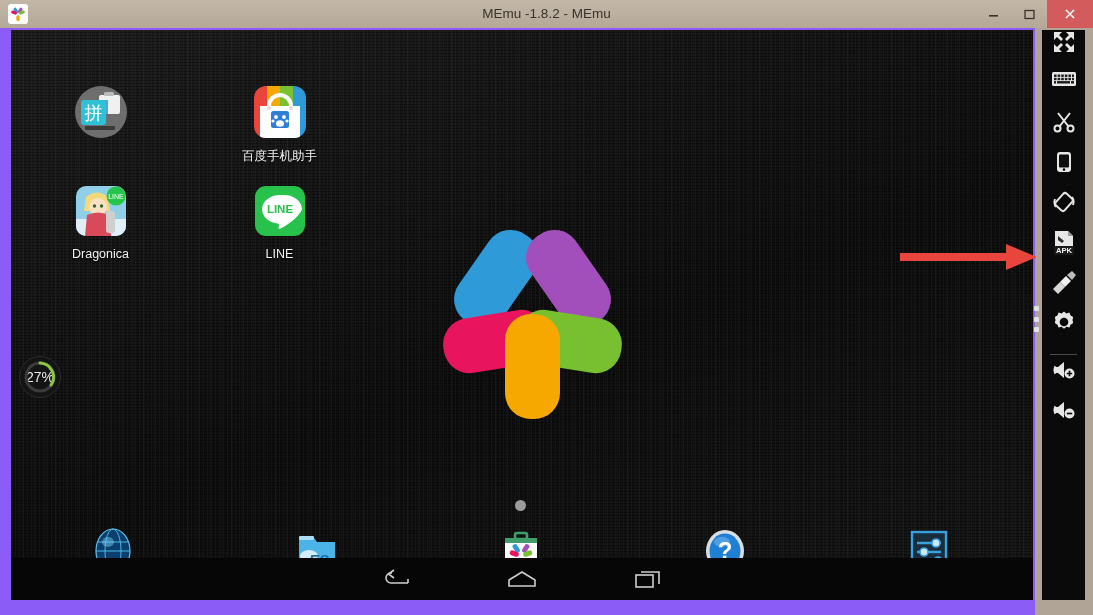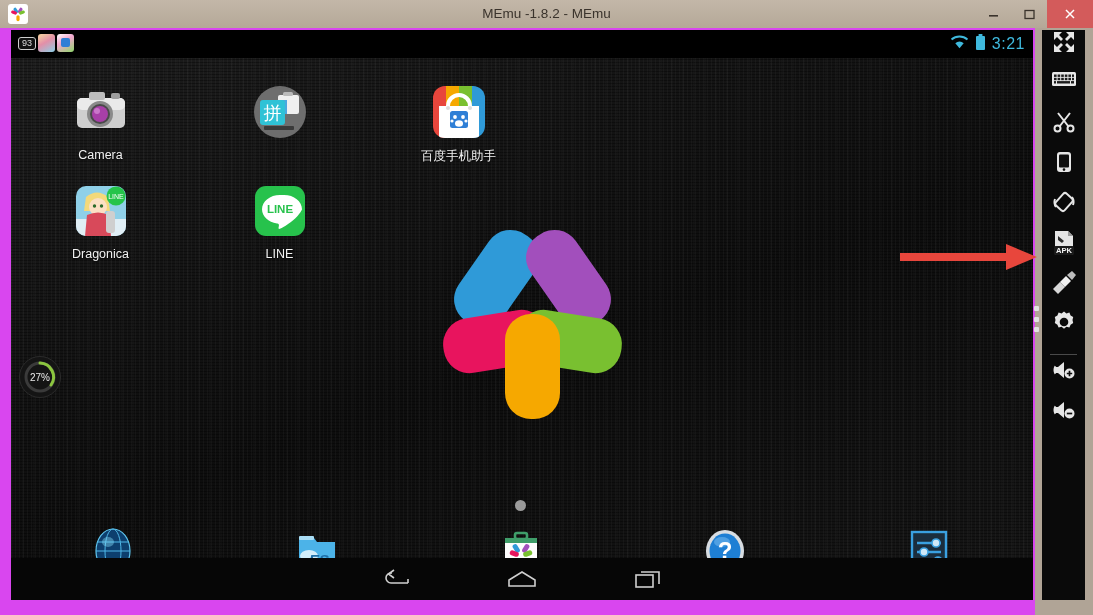--- a/index.html
+++ b/index.html
@@ -1,18 +1,18 @@
 <!DOCTYPE html>
 <html><head>
 <meta charset="utf-8">
 <style>
   html,body{margin:0;padding:0;background:#b0a496;}
   body{width:1093px;height:615px;overflow:hidden;font-family:"Liberation Sans",sans-serif;}
 
-  #app{position:relative;width:1035px;height:615px;background:#d946ef;}
+  #app{position:relative;width:1035px;height:615px;background:#8b5cf6;}
 
   
   .titlebar{position:absolute;left:0;top:0;width:1093px;height:28px;
     background:linear-gradient(#c3b7a8,#b5a898);display:flex;align-items:center;}
   .tb-icon{position:absolute;left:8px;top:4px;width:20px;height:20px;background:#fff;
     border-radius:3px;display:flex;align-items:center;justify-content:center;}
   .tb-title{position:absolute;left:0;top:0;width:1093px;height:28px;line-height:28px;
     text-align:center;font-size:13.5px;color:#3a332c;}
   .wbtns{position:absolute;right:0;top:0;height:28px;display:flex;}
   .wbtn{width:36px;height:28px;display:flex;align-items:center;justify-content:center;
@@ -39,21 +39,21 @@
   .ni2{background:linear-gradient(150deg,#fff,#f2a7cf 40%,#8fd66a);position:relative;}
   .ni2:after{content:"";position:absolute;left:4px;top:4px;width:9px;height:9px;
     background:#2f7fd6;border-radius:2px;}
   .sb-right{position:absolute;right:8px;top:0;height:28px;display:flex;align-items:center;gap:6px;}
   .clock{color:#3fb9dd;font-size:16px;letter-spacing:.5px;}
 
   
   .cpu{position:absolute;left:8px;top:326px;width:40px;height:40px;border-radius:50%;
     background:#141414;border:1px solid #2b2b2b;display:flex;align-items:center;
     justify-content:center;z-index:6;}
-  .cpu span{color:#e9e9e9;font-size:10px;}
+  .cpu span{color:#e9e9e9;font-size:14px;}
 
   
   .grid{position:absolute;left:0;top:36px;width:1022px;z-index:4;}
   .row{display:flex;}
   .cell{width:179px;display:flex;flex-direction:column;align-items:center;padding-top:18px;}
   .icon{width:56px;height:56px;position:relative;}
   .lbl{margin-top:8px;color:#f2f2f2;font-size:12.5px;text-shadow:0 1px 2px #000;}
 
   
   .logo{position:absolute;left:426px;top:196px;width:190px;height:196px;z-index:3;}
@@ -114,42 +114,20 @@
         <svg width="12" height="12" viewBox="0 0 12 12">
             <path d="M2 2 L10 10 M10 2 L2 10" stroke="#fff" stroke-width="1.5"></path>
           </svg>
       </div>
     </div>
   </div>
 
   <div class="screen">
     <div class="wall"></div>
 
-    <div class="statusbar">
-      <div class="notif">
-        <span class="nbadge">93</span>
-        <span class="nico ni1"></span>
-        <span class="nico ni2"></span>
-      </div>
-      <div class="sb-right">
-        <span>
-          <svg width="19" height="15" viewBox="0 0 20 15">
-            <path d="M10 13.6 L5.6 8.2 a6.6 6.6 0 0 1 8.8 0 Z" fill="#3fb9dd"></path>
-            <path d="M1.6 4.4 a12.6 12.6 0 0 1 16.8 0" stroke="#3fb9dd" stroke-width="2" fill="none"></path>
-          </svg>
-        </span>
-        <span>
-          <svg width="11" height="17" viewBox="0 0 11 17">
-            <rect x="3.6" y="0" width="3.8" height="2" fill="#3fb9dd"></rect>
-            <rect x="1" y="2" width="9" height="14" rx="1" fill="#3fb9dd"></rect>
-          </svg>
-        </span>
-        <span class="clock">3:21</span>
-      </div>
-    </div>
 
     <div class="cpu">
       <svg width="40" height="40" viewBox="0 0 40 40" style="position:absolute;left:0;top:0;">
         <circle cx="20" cy="20" r="14" fill="none" stroke="#3a3a3a" stroke-width="3"></circle>
         <path d="M20 6 a14 14 0 0 1 11 22" fill="none" stroke="#8cc63f" stroke-width="3" stroke-linecap="round"></path>
       </svg>
       <span>27%</span>
     </div>
 
     <div class="logo">
@@ -157,35 +135,20 @@
       <div class="petal" style="width:55px;height:105px;background:#a24fbc;left:104px;top:0;transform:rotate(-35deg);"></div>
       <div class="petal" style="width:105px;height:55px;background:#e8145e;left:6px;top:88px;transform:rotate(-9deg);"></div>
       <div class="petal" style="width:105px;height:55px;background:#79c030;left:80px;top:88px;transform:rotate(9deg);"></div>
       <div class="petal" style="width:55px;height:105px;background:#f6a800;left:68px;top:88px;"></div>
     </div>
 
     <div class="grid">
 
       <div class="row">
 
-        <div class="cell">
-          <div class="icon">
-            <svg width="56" height="56" viewBox="0 0 56 56">
-              <rect x="4" y="14" width="48" height="30" rx="5" fill="#cfcfcf"></rect>
-              <rect x="4" y="14" width="48" height="12" rx="5" fill="#eaeaea"></rect>
-              <rect x="16" y="8" width="16" height="8" rx="2" fill="#bdbdbd"></rect>
-              <rect x="38" y="9" width="9" height="6" rx="2" fill="#9e9e9e"></rect>
-              <circle cx="27" cy="30" r="13" fill="#8a8a8a"></circle>
-              <circle cx="27" cy="30" r="10" fill="#4a4a4a"></circle>
-              <circle cx="27" cy="30" r="8" fill="#a83fa8"></circle>
-              <circle cx="24" cy="27" r="3" fill="#d98fd9" opacity=".7"></circle>
-            </svg>
-          </div>
-          <div class="lbl">Camera</div>
-        </div>
 
 
 
         <div class="cell">
           <div class="icon">
             <svg width="56" height="56" viewBox="0 0 56 56">
               <circle cx="28" cy="28" r="26" fill="#6e6e6e"></circle>
               <rect x="26" y="11" width="21" height="19" rx="2" fill="#f0f0f0"></rect>
               <rect x="31" y="8" width="10" height="4" rx="1.6" fill="#bbb"></rect>
               <rect x="28" y="16" width="7" height="14" fill="#4aa8e0"></rect>

